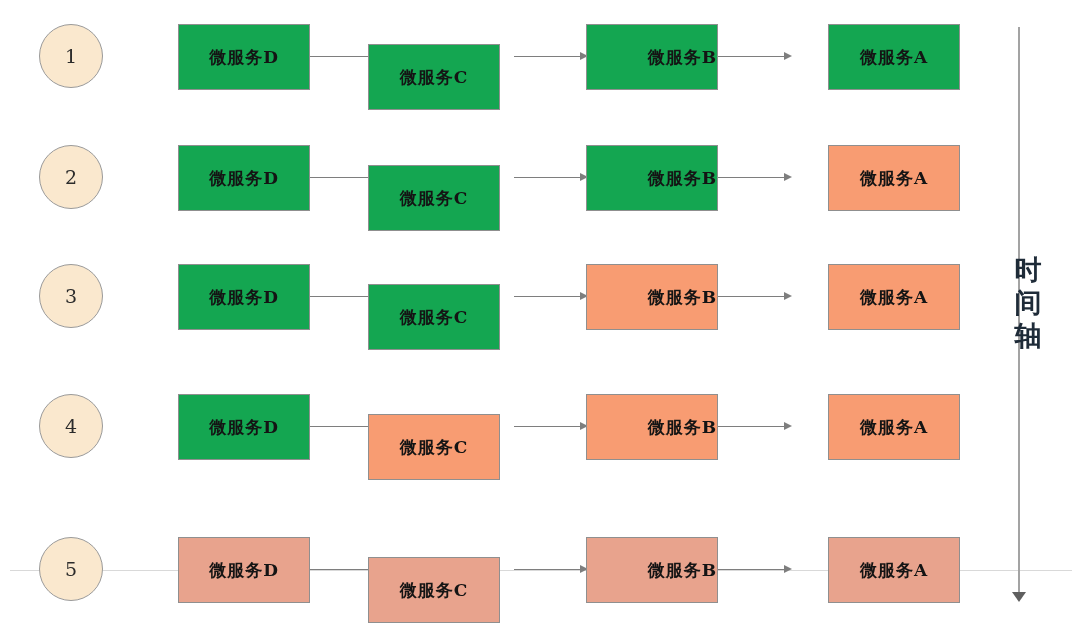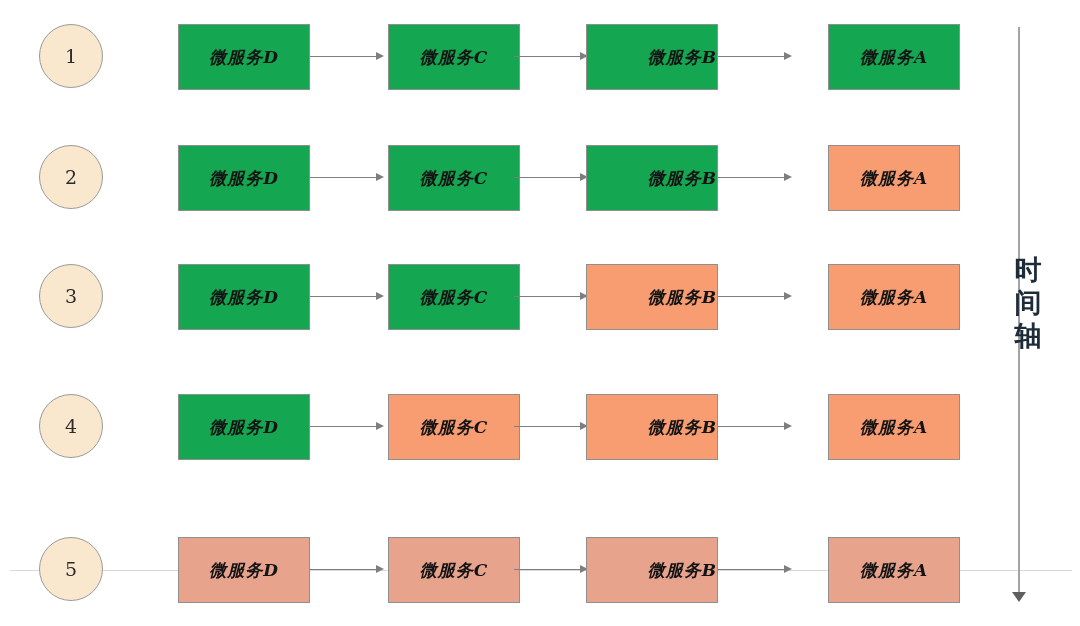--- a/index.html
+++ b/index.html
@@ -18,23 +18,23 @@
   .row:nth-child(5){top:536px;}
   .step-circle{
     position:absolute;left:39px;top:1px;width:64px;height:64px;border-radius:50%;
     background:var(--circle-bg);border:1.5px solid #9a9a9a;
     display:flex;align-items:center;justify-content:center;
     font-size:19px;color:#2b2b2b;box-sizing:border-box;
   }
   .svc{
     position:absolute;top:1px;width:132px;height:66px;box-sizing:border-box;
     border:1px solid #8f8f8f;display:flex;align-items:center;justify-content:center;
-    font-size:17px;font-weight:bold;color:#141414;letter-spacing:1px;font-style:italic;
+    font-size:17px;font-weight:bold;color:#141414;letter-spacing:1px;
   }
-  .svc.c0{left:178px;} .svc.c1{left:388px;} .svc.c2{left:586px;justify-content:flex-end;} .svc.c3{left:828px;justify-content:center;}
+  .svc.c0{left:178px;} .svc.c1{left:368px;margin-top:20px;} .svc.c2{left:586px;justify-content:flex-end;} .svc.c3{left:828px;justify-content:center;}
   .svc.ok{background:var(--ok);}
   .svc.fail{background:var(--fail);}
   .svc.down{background:var(--down);}
   .arrow{position:absolute;top:33px;height:1px;width:72px;background:#7e7e7e;}
   .arrow.a0{left:310px;} .arrow.a1{left:514px;} .arrow.a2{left:718px;}
   .arrow::after{
     content:"";position:absolute;right:-2px;top:-4px;width:0;height:0;
     border-left:8px solid #7e7e7e;border-top:4.5px solid transparent;border-bottom:4.5px solid transparent;
   }
   

